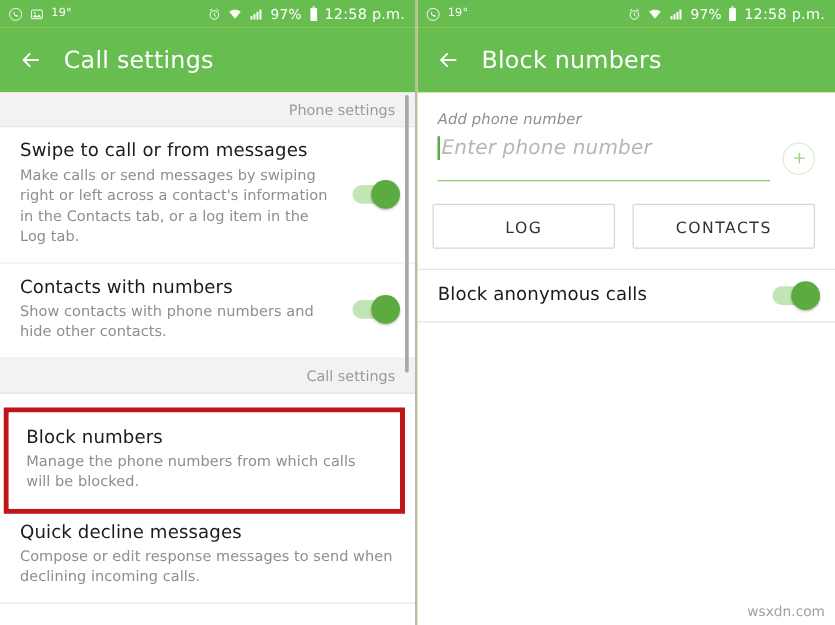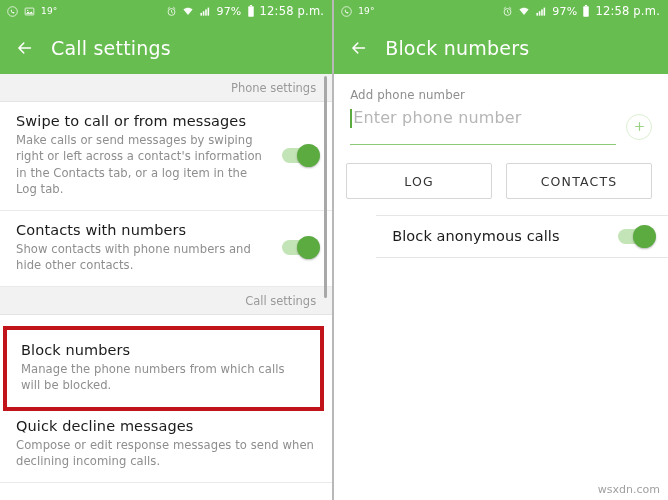--- a/index.html
+++ b/index.html
@@ -107,21 +107,21 @@
   .scrollbar {
     position: absolute;
     top: 2px; right: 5px;
     width: 3px; height: 222px;
     background: #a8a8a8;
     border-radius: 2px;
     cursor: pointer;
   }
 
   
-  .addblock { padding: 14px 16px 0 16px; }
+  .addblock { padding: 14px 16px 0 16px; font-style: italic; }
   .add-label {
     font-size: 11.8px; color: #8e8e8e;
     letter-spacing: .1px; margin-bottom: 6px;
   }
   .input-row { display: flex; align-items: center; gap: 10px; }
   .input-wrap { flex: 1; position: relative; padding-bottom: 17px; border-bottom: 1.5px solid #8dca77; }
   .caret {
     position: absolute; left: 0; top: 1px;
     width: 1.5px; height: 19px; background: #5bab41;
   }
@@ -145,21 +145,20 @@
     display: flex; align-items: center; justify-content: center;
     font-size: 12.5px; color: #333333; letter-spacing: 1.2px;
     cursor: pointer;
   }
 
   .anon-row {
     display: flex; align-items: center;
     padding: 12px 14px 13px 16px;
     border-top: 1px solid #e6e6e6;
     border-bottom: 1px solid #e6e6e6;
-    margin-left: 42px;
   }
   .anon-label { flex: 1; font-size: 14.5px; color: #1b1b1b; letter-spacing: .1px; }
 
   .watermark {
     position: absolute; right: 8px; bottom: 4px;
     font-size: 11px; color: #a0a0a0;
     font-family: "DejaVu Sans", sans-serif;
   }
 </style>
 </head>

